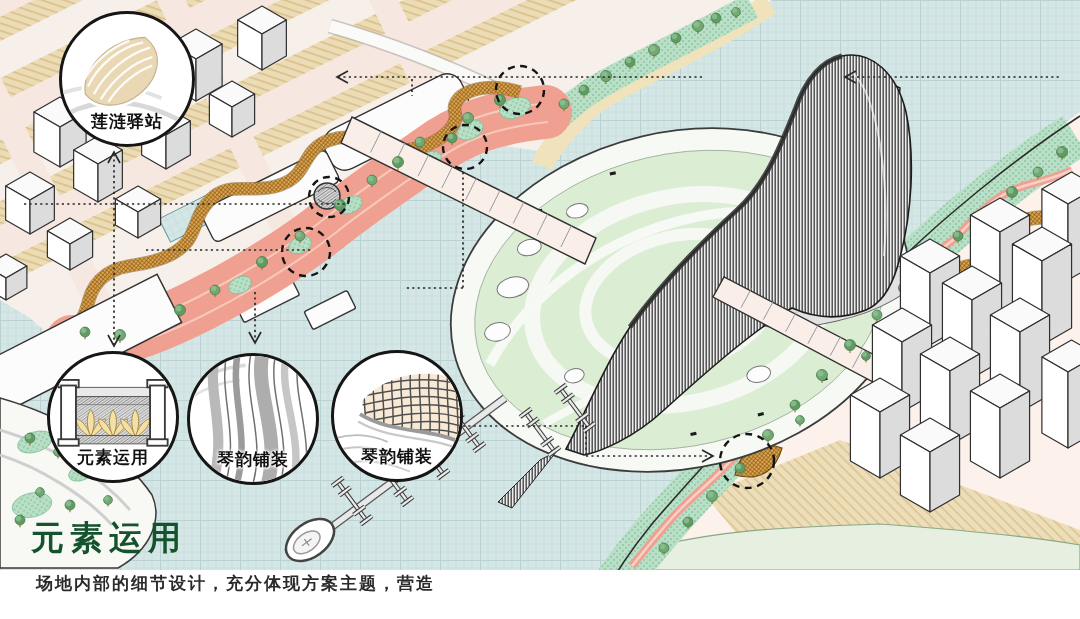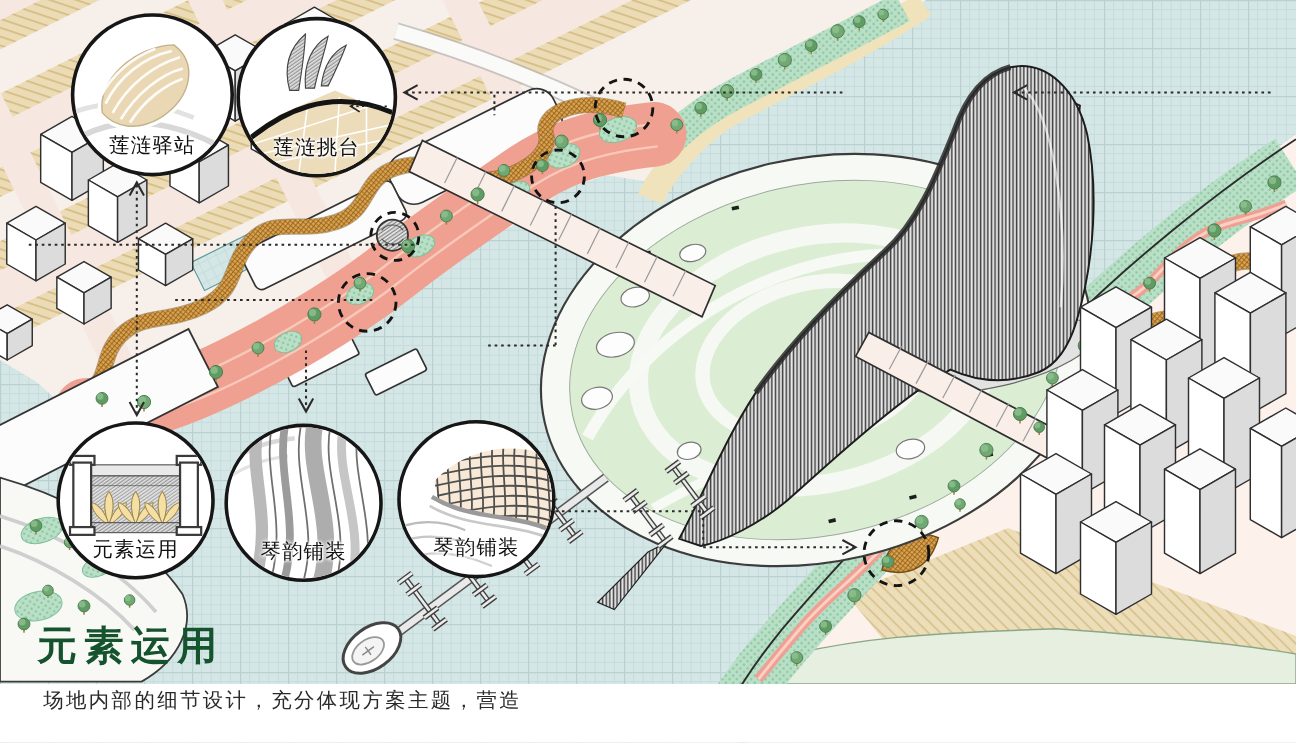--- a/index.html
+++ b/index.html
@@ -2,27 +2,27 @@
 <html><head>
 <meta charset="utf-8">
 <style>
   html,body{margin:0;padding:0;background:#e8e8e8;}
   .stage{position:relative;width:1080px;height:619px;overflow:hidden;background:#d3e6e5;
          font-family:"Liberation Sans","DejaVu Sans",sans-serif;}
   svg.map{position:absolute;left:0;top:0;}
   .callout{position:absolute;border-radius:50%;background:#fff;border:3px solid #161616;
            box-sizing:border-box;overflow:hidden;}
   .callout>svg{position:absolute;left:0;top:0;width:100%;height:100%;}
-  .clabel{position:absolute;left:0;right:0;bottom:11px;text-align:center;font-weight:normal;
+  .clabel{position:absolute;left:0;right:0;bottom:11px;text-align:center;font-weight:bold;
           font-size:17px;color:#111;letter-spacing:1px;
           text-shadow:0 0 3px #fff,0 0 3px #fff,0 0 4px #fff,1px 1px 2px #fff;}
   .title{position:absolute;left:31px;top:516px;font-family:Liberation Serif, serif;
          font-size:33px;font-weight:bold;color:#14532d;letter-spacing:6px;}
   .band{position:absolute;left:0;top:570px;width:1080px;height:49px;background:#ffffff;}
-  .desc{position:absolute;left:36px;top:3px;font-size:17px;font-weight:normal;color:#2a2a2a;
+  .desc{position:absolute;left:36px;top:3px;font-size:17px;font-weight:bold;color:#2a2a2a;
         letter-spacing:2px;line-height:21px;}
 </style>
 </head>
 <body>
 
 <div class="stage">
 
 <svg class="map" width="1080" height="619" viewBox="0 0 1080 619">
   <defs>
     <pattern id="wgrid" width="40" height="40" patternUnits="userSpaceOnUse">
@@ -546,35 +546,20 @@
     <path d="M-4,84 C36,70 70,74 104,88" stroke="#e2e2e2" stroke-width="4" fill="none"></path>
     <g transform="rotate(-26 64 60)">
       <path d="M18,64 C26,36 70,24 100,38 C112,62 94,86 62,90 C38,92 22,80 18,64 Z" fill="none" stroke="#ffffff" stroke-width="7"></path>
       <path d="M18,64 C26,36 70,24 100,38 C112,62 94,86 62,90 C38,92 22,80 18,64 Z" fill="#ead7b3" stroke="#c2b28c" stroke-width="1.2"></path>
       <path d="M24,58 C44,42 72,36 96,42 M26,68 C48,52 76,46 100,50 M30,76 C52,62 78,56 98,60 M36,82 C56,70 78,66 94,68 M24,50 C40,38 62,32 84,34" stroke="#ffffff" stroke-width="2.4" fill="none" opacity="0.9"></path>
     </g>
   </svg>
   <div class="clabel">莲涟驿站</div>
 </div>
 
-<div class="callout" style="left:197px;top:14px;width:134px;height:134px">
-  <svg viewBox="0 0 136 136">
-    <polygon points="0,118 34,84 84,62 136,84 136,136 0,136" fill="#ecdcba"></polygon>
-    <path d="M10,120 L136,92 M4,112 L120,74 M20,128 L136,104 M60,74 L52,136 M88,68 L84,136 M112,76 L112,136" stroke="#ffffff" stroke-width="1.4"></path>
-    <path d="M0,112 C36,80 80,58 136,82" stroke="#141414" stroke-width="4.5" fill="none"></path>
-    <g fill="url(#ghatch)" stroke="#444" stroke-width="1">
-      <path d="M44,62 C38,40 44,24 58,12 C57,32 54,48 52,62 Z"></path>
-      <path d="M58,60 C56,38 64,22 78,14 C74,32 68,48 66,60 Z"></path>
-      <path d="M72,58 C74,40 82,28 94,22 C88,38 82,50 78,58 Z"></path>
-    </g>
-    <path d="M98,76 H132" stroke="#222" stroke-width="1.5" stroke-dasharray="2,3" fill="none"></path>
-    <polyline points="106,71 98,76 106,81" stroke="#222" stroke-width="1.5" fill="none"></polyline>
-  </svg>
-  <div class="clabel">莲涟挑台</div>
-</div>
 
 <div class="callout" style="left:47px;top:351px;width:132px;height:132px">
   <svg viewBox="0 0 136 136">
     <rect x="28" y="36" width="80" height="10" fill="#e9e9e9" stroke="#555" stroke-width="1"></rect>
     <rect x="28" y="46" width="80" height="9" fill="url(#ghatch)" stroke="#555" stroke-width="1"></rect>
     <rect x="28" y="55" width="80" height="36" fill="url(#ghatch)" opacity="0.85"></rect>
     <g fill="#f5dfa2" stroke="#9c8850" stroke-width="1">
       <g transform="translate(44,90)">
         <path d="M0,0 C-5,-12 -5,-24 0,-30 C5,-24 5,-12 0,0 Z"></path>
         <path d="M0,0 C-5,-12 -5,-24 0,-30 C5,-24 5,-12 0,0 Z" transform="rotate(38) scale(0.85)"></path>

